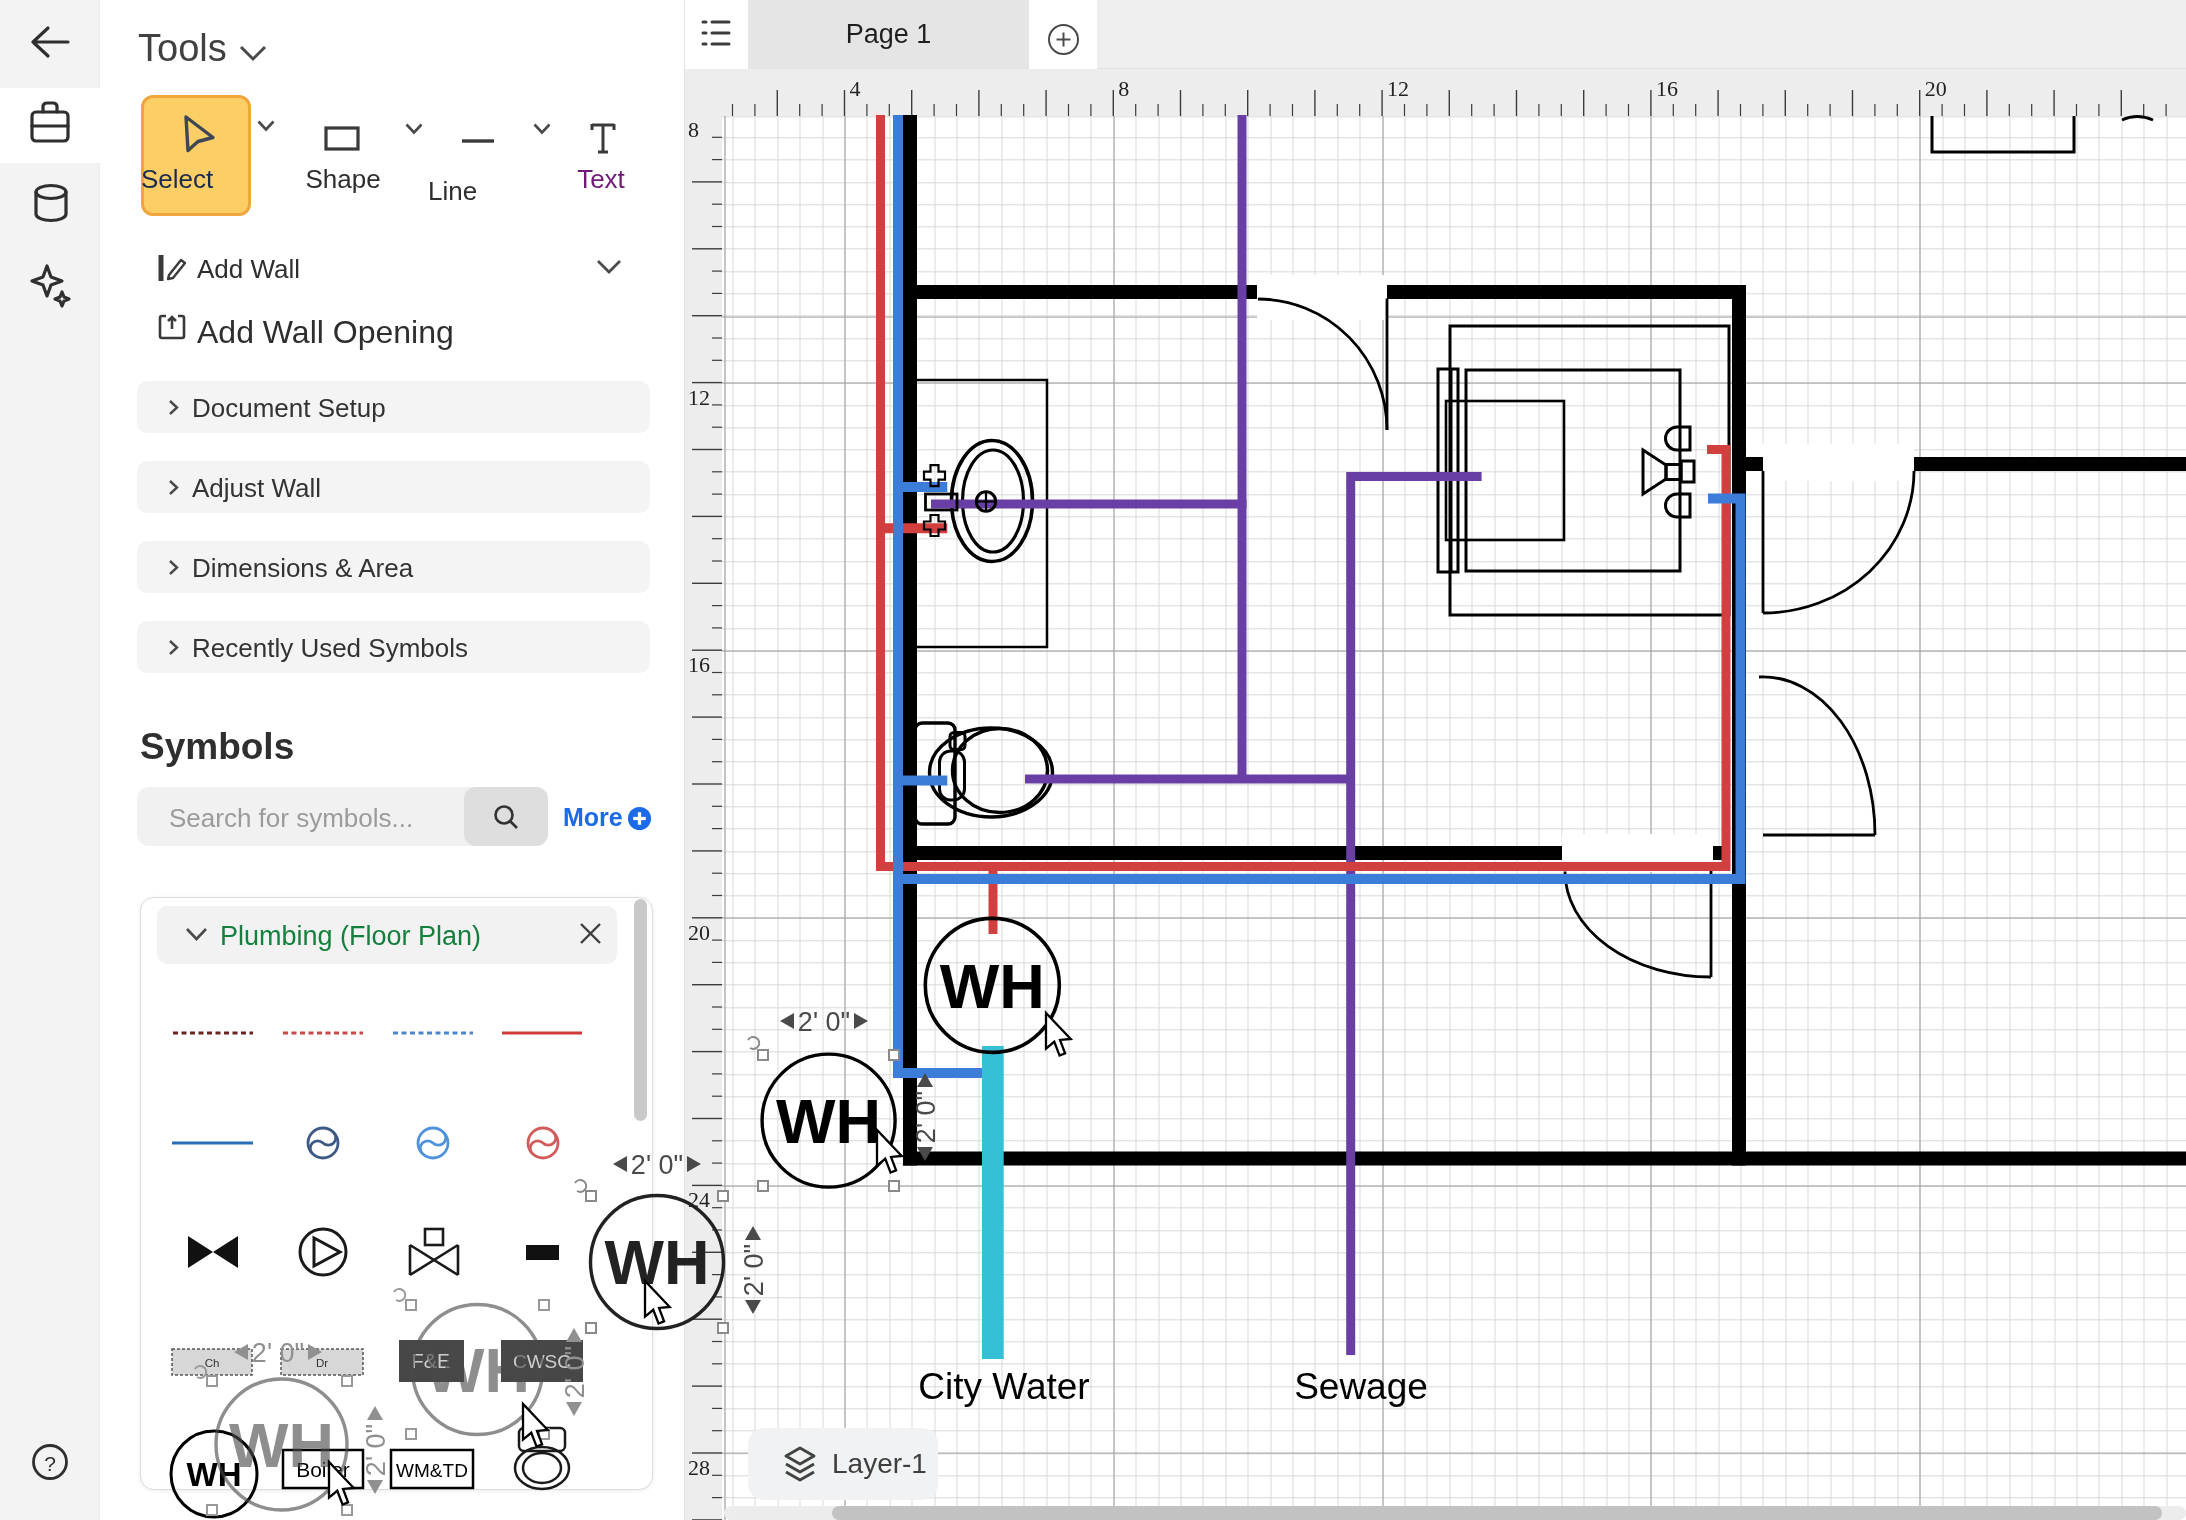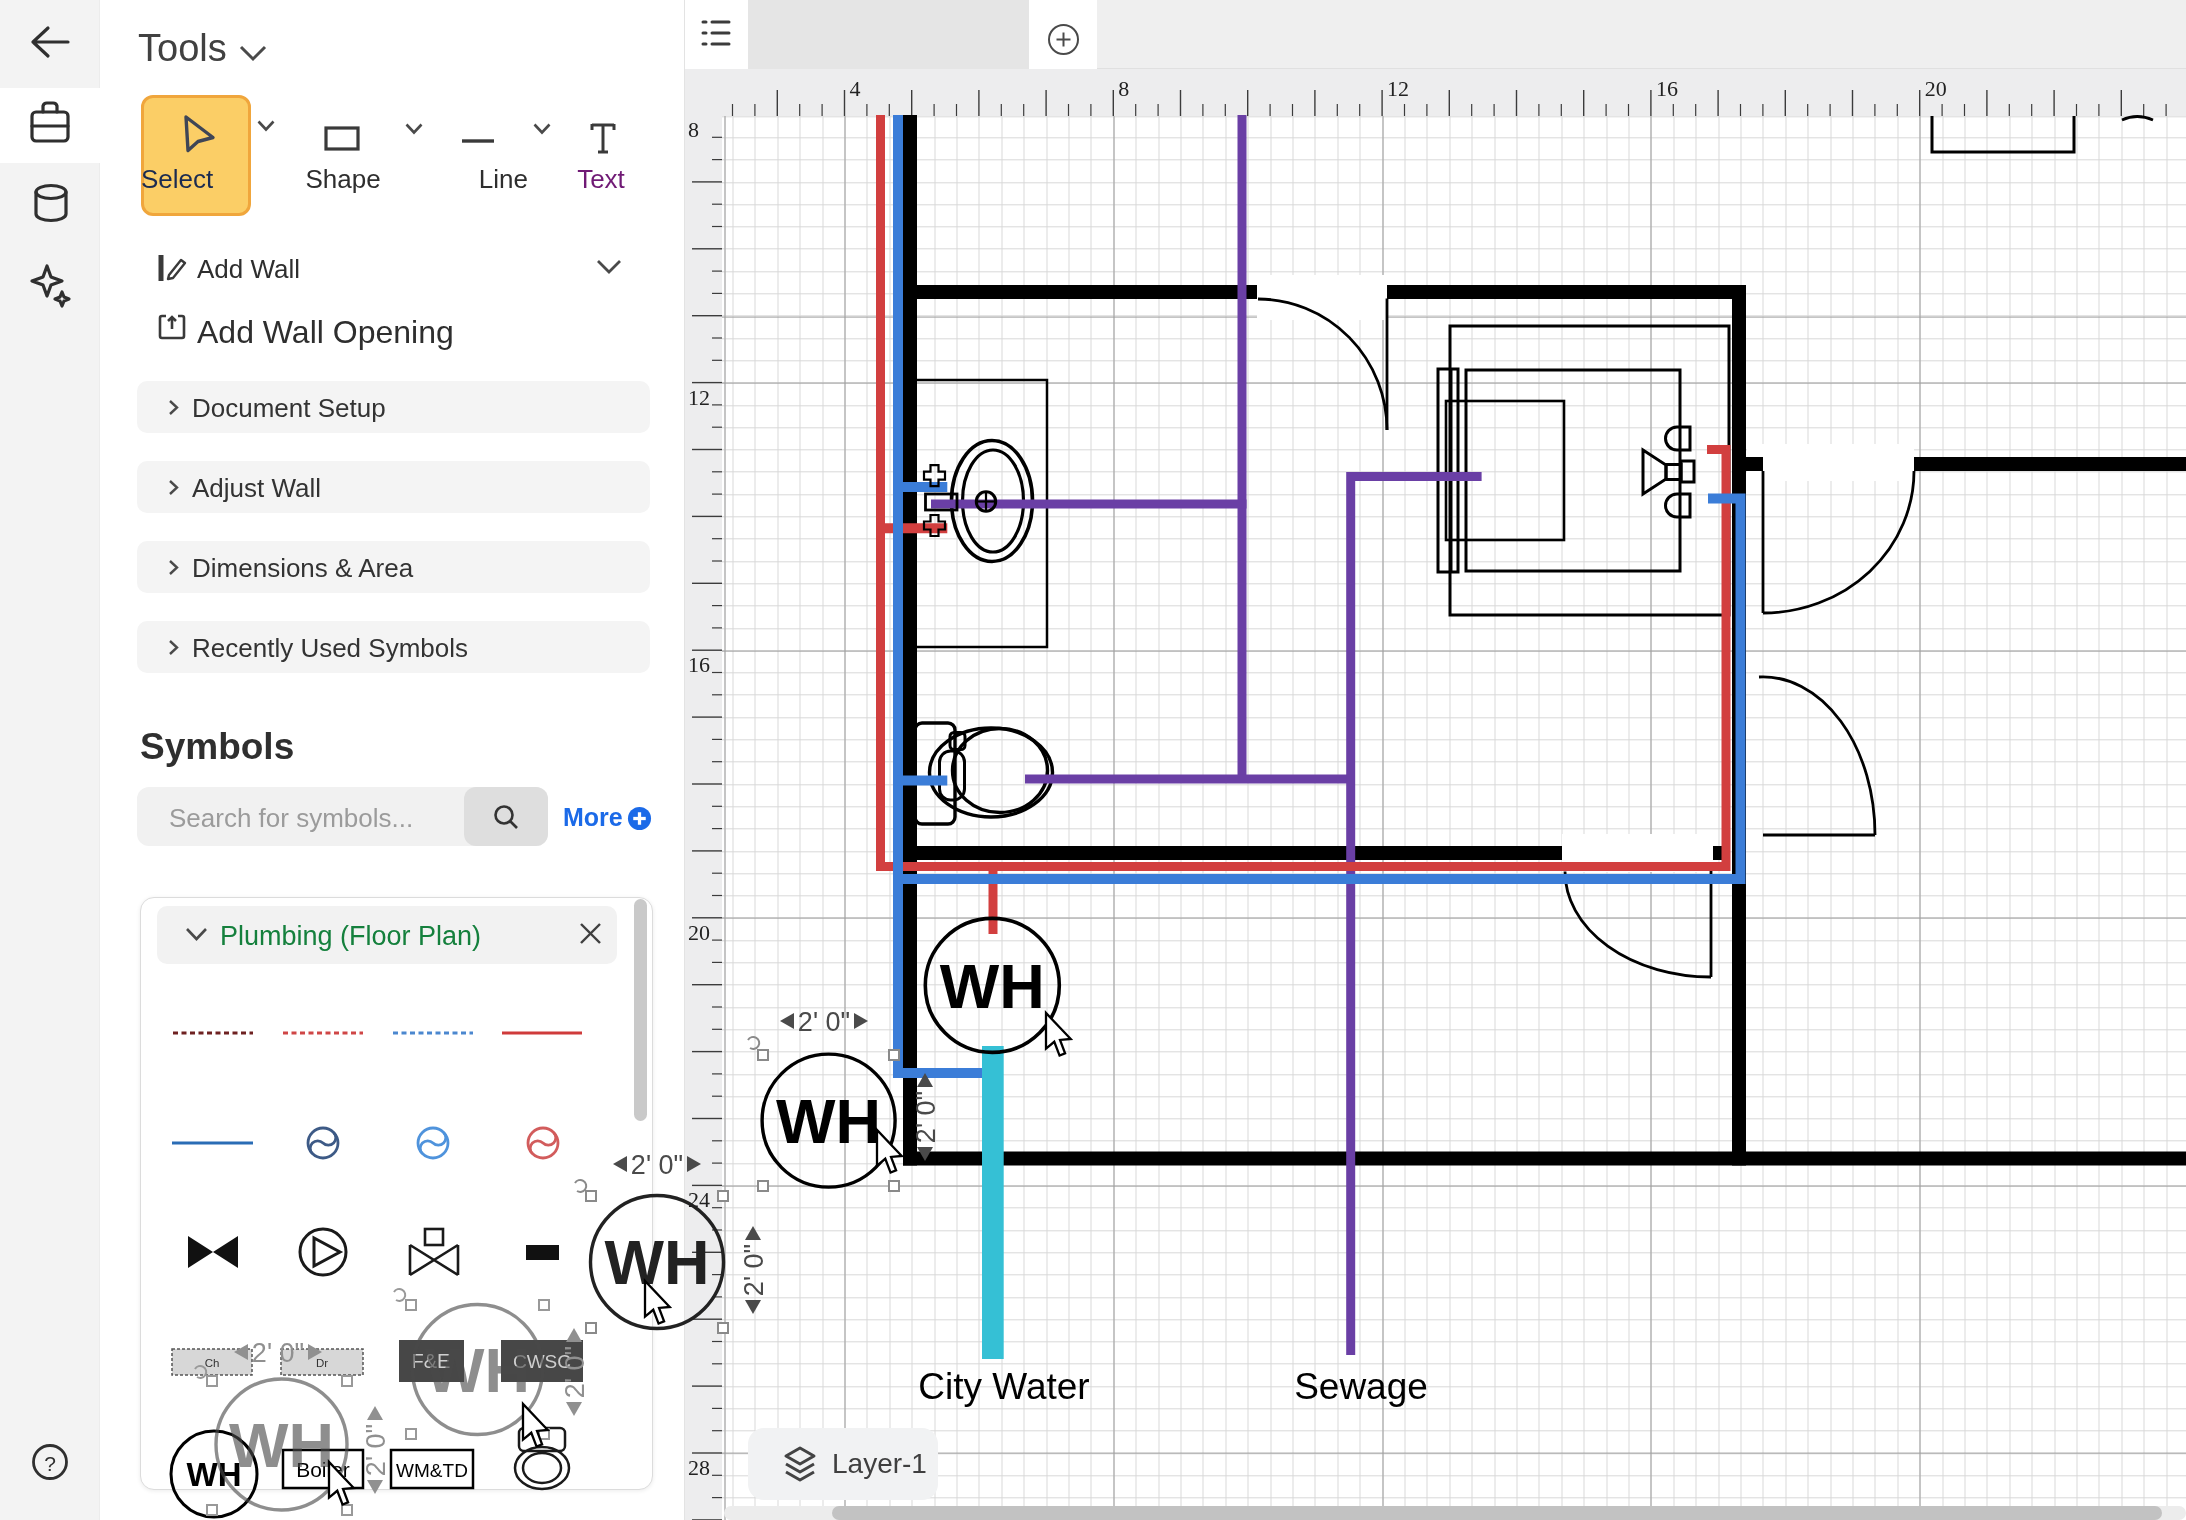--- a/index.html
+++ b/index.html
@@ -16,20 +16,21 @@
 <g stroke="#3c3c3c" stroke-width="3" stroke-linecap="round">
 <line x1="4" y1="9" x2="7" y2="9"></line>
         <line x1="13" y1="9" x2="30" y2="9"></line>
 <line x1="4" y1="20" x2="7" y2="20"></line>
         <line x1="13" y1="20" x2="30" y2="20"></line>
 <line x1="4" y1="31" x2="7" y2="31"></line>
         <line x1="13" y1="31" x2="30" y2="31"></line>
 </g>
     </svg>
 <div class="abs" style="left:63px;top:0;width:281px;height:69px;background:#e5e5e5"></div>
+<div class="abs" style="left:63px;top:0;width:281px;height:69px;line-height:69px;text-align:center;font-size:27px;color:#1f1f1f">Page 1</div>
 <div class="abs" style="left:344px;top:0;width:68px;height:69px;background:#fff"></div>
 <svg class="abs" style="left:362px;top:23px" width="33" height="33" viewBox="0 0 33 33">
 <circle cx="16.5" cy="16.5" r="14.5" fill="none" stroke="#4a4a4a" stroke-width="2"></circle>
 <line x1="16.5" y1="9.5" x2="16.5" y2="23.5" stroke="#4a4a4a" stroke-width="2"></line>
 <line x1="9.5" y1="16.5" x2="23.5" y2="16.5" stroke="#4a4a4a" stroke-width="2"></line>
 </svg>
 </div>
 <div class="abs" style="left:722px;top:116px;width:1464px;height:1404px;background-color:#fff;
 background-image:
  repeating-linear-gradient(to right,#9e9e9e 0 1px,transparent 1px 268.8px),
@@ -309,21 +310,21 @@
 <svg class="abs" style="left:324px;top:126px" width="36" height="25" viewBox="0 0 36 25">
     <rect x="2" y="2" width="32" height="21" fill="none" stroke="#3a3a3a" stroke-width="3.2"></rect>
   </svg>
 <div class="abs" style="left:293px;top:164px;width:100px;height:26px;text-align:center;font-size:26px;color:#2e2e2e">Shape</div>
 <svg class="abs" style="left:405px;top:123px" width="18" height="12" viewBox="0 0 18 12">
     <path d="M1.5,1.5 L9,9.5 L16.5,1.5" fill="none" stroke="#4a4a4a" stroke-width="2.6"></path>
   </svg>
 <svg class="abs" style="left:461px;top:138px" width="34" height="6" viewBox="0 0 34 6">
     <line x1="1" y1="3" x2="33" y2="3" stroke="#3a3a3a" stroke-width="3.4"></line>
   </svg>
-<div class="abs" style="left:428px;top:164px;width:100px;height:26px;text-align:right;font-size:26px;color:#2e2e2e">Line</div>
+<div class="abs" style="left:428px;top:176px;width:100px;height:26px;text-align:left;font-size:26px;color:#2e2e2e">Line</div>
 <svg class="abs" style="left:533px;top:123px" width="18" height="12" viewBox="0 0 18 12">
     <path d="M1.5,1.5 L9,9.5 L16.5,1.5" fill="none" stroke="#4a4a4a" stroke-width="2.6"></path>
   </svg>
 <svg class="abs" style="left:590px;top:122px" width="26" height="32" viewBox="0 0 26 32">
 <g stroke="#3a3a3a" stroke-width="3" fill="none">
       <line x1="2" y1="3" x2="24" y2="3"></line>
       <line x1="2" y1="2" x2="2" y2="8"></line>
       <line x1="24" y1="2" x2="24" y2="8"></line>
       <line x1="13" y1="3" x2="13" y2="30"></line>
       <line x1="8" y1="30" x2="18" y2="30"></line>

